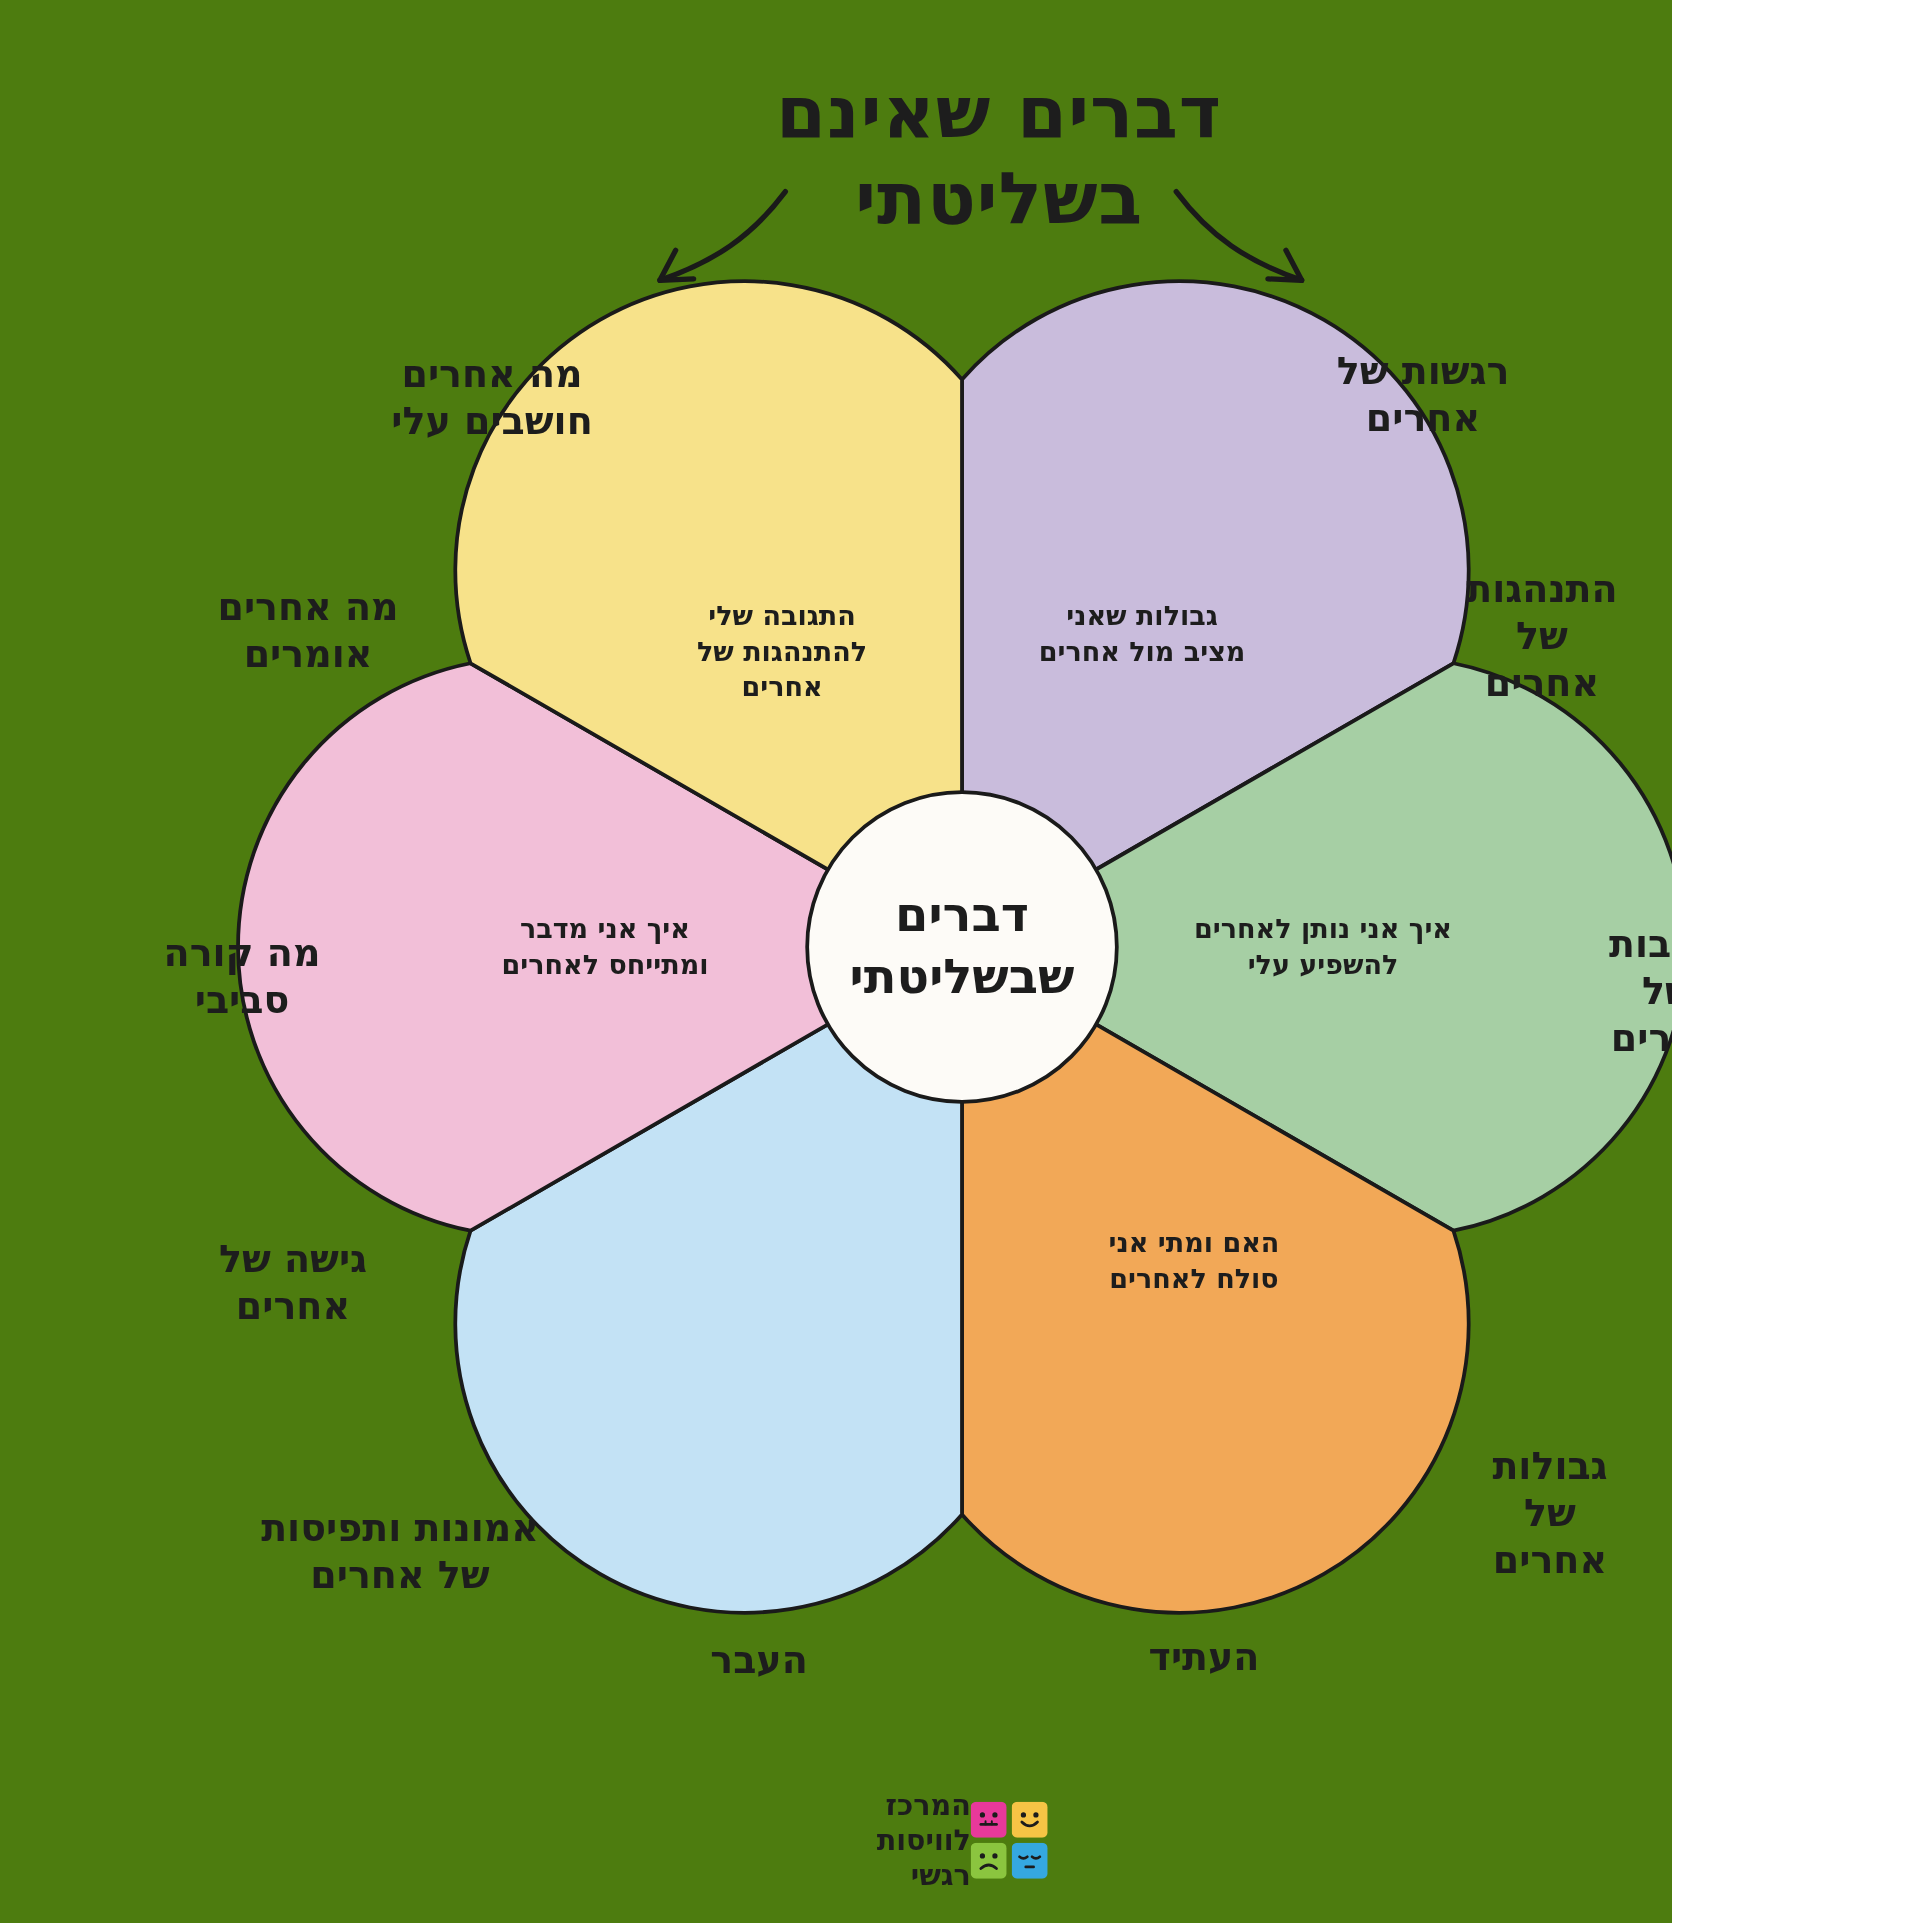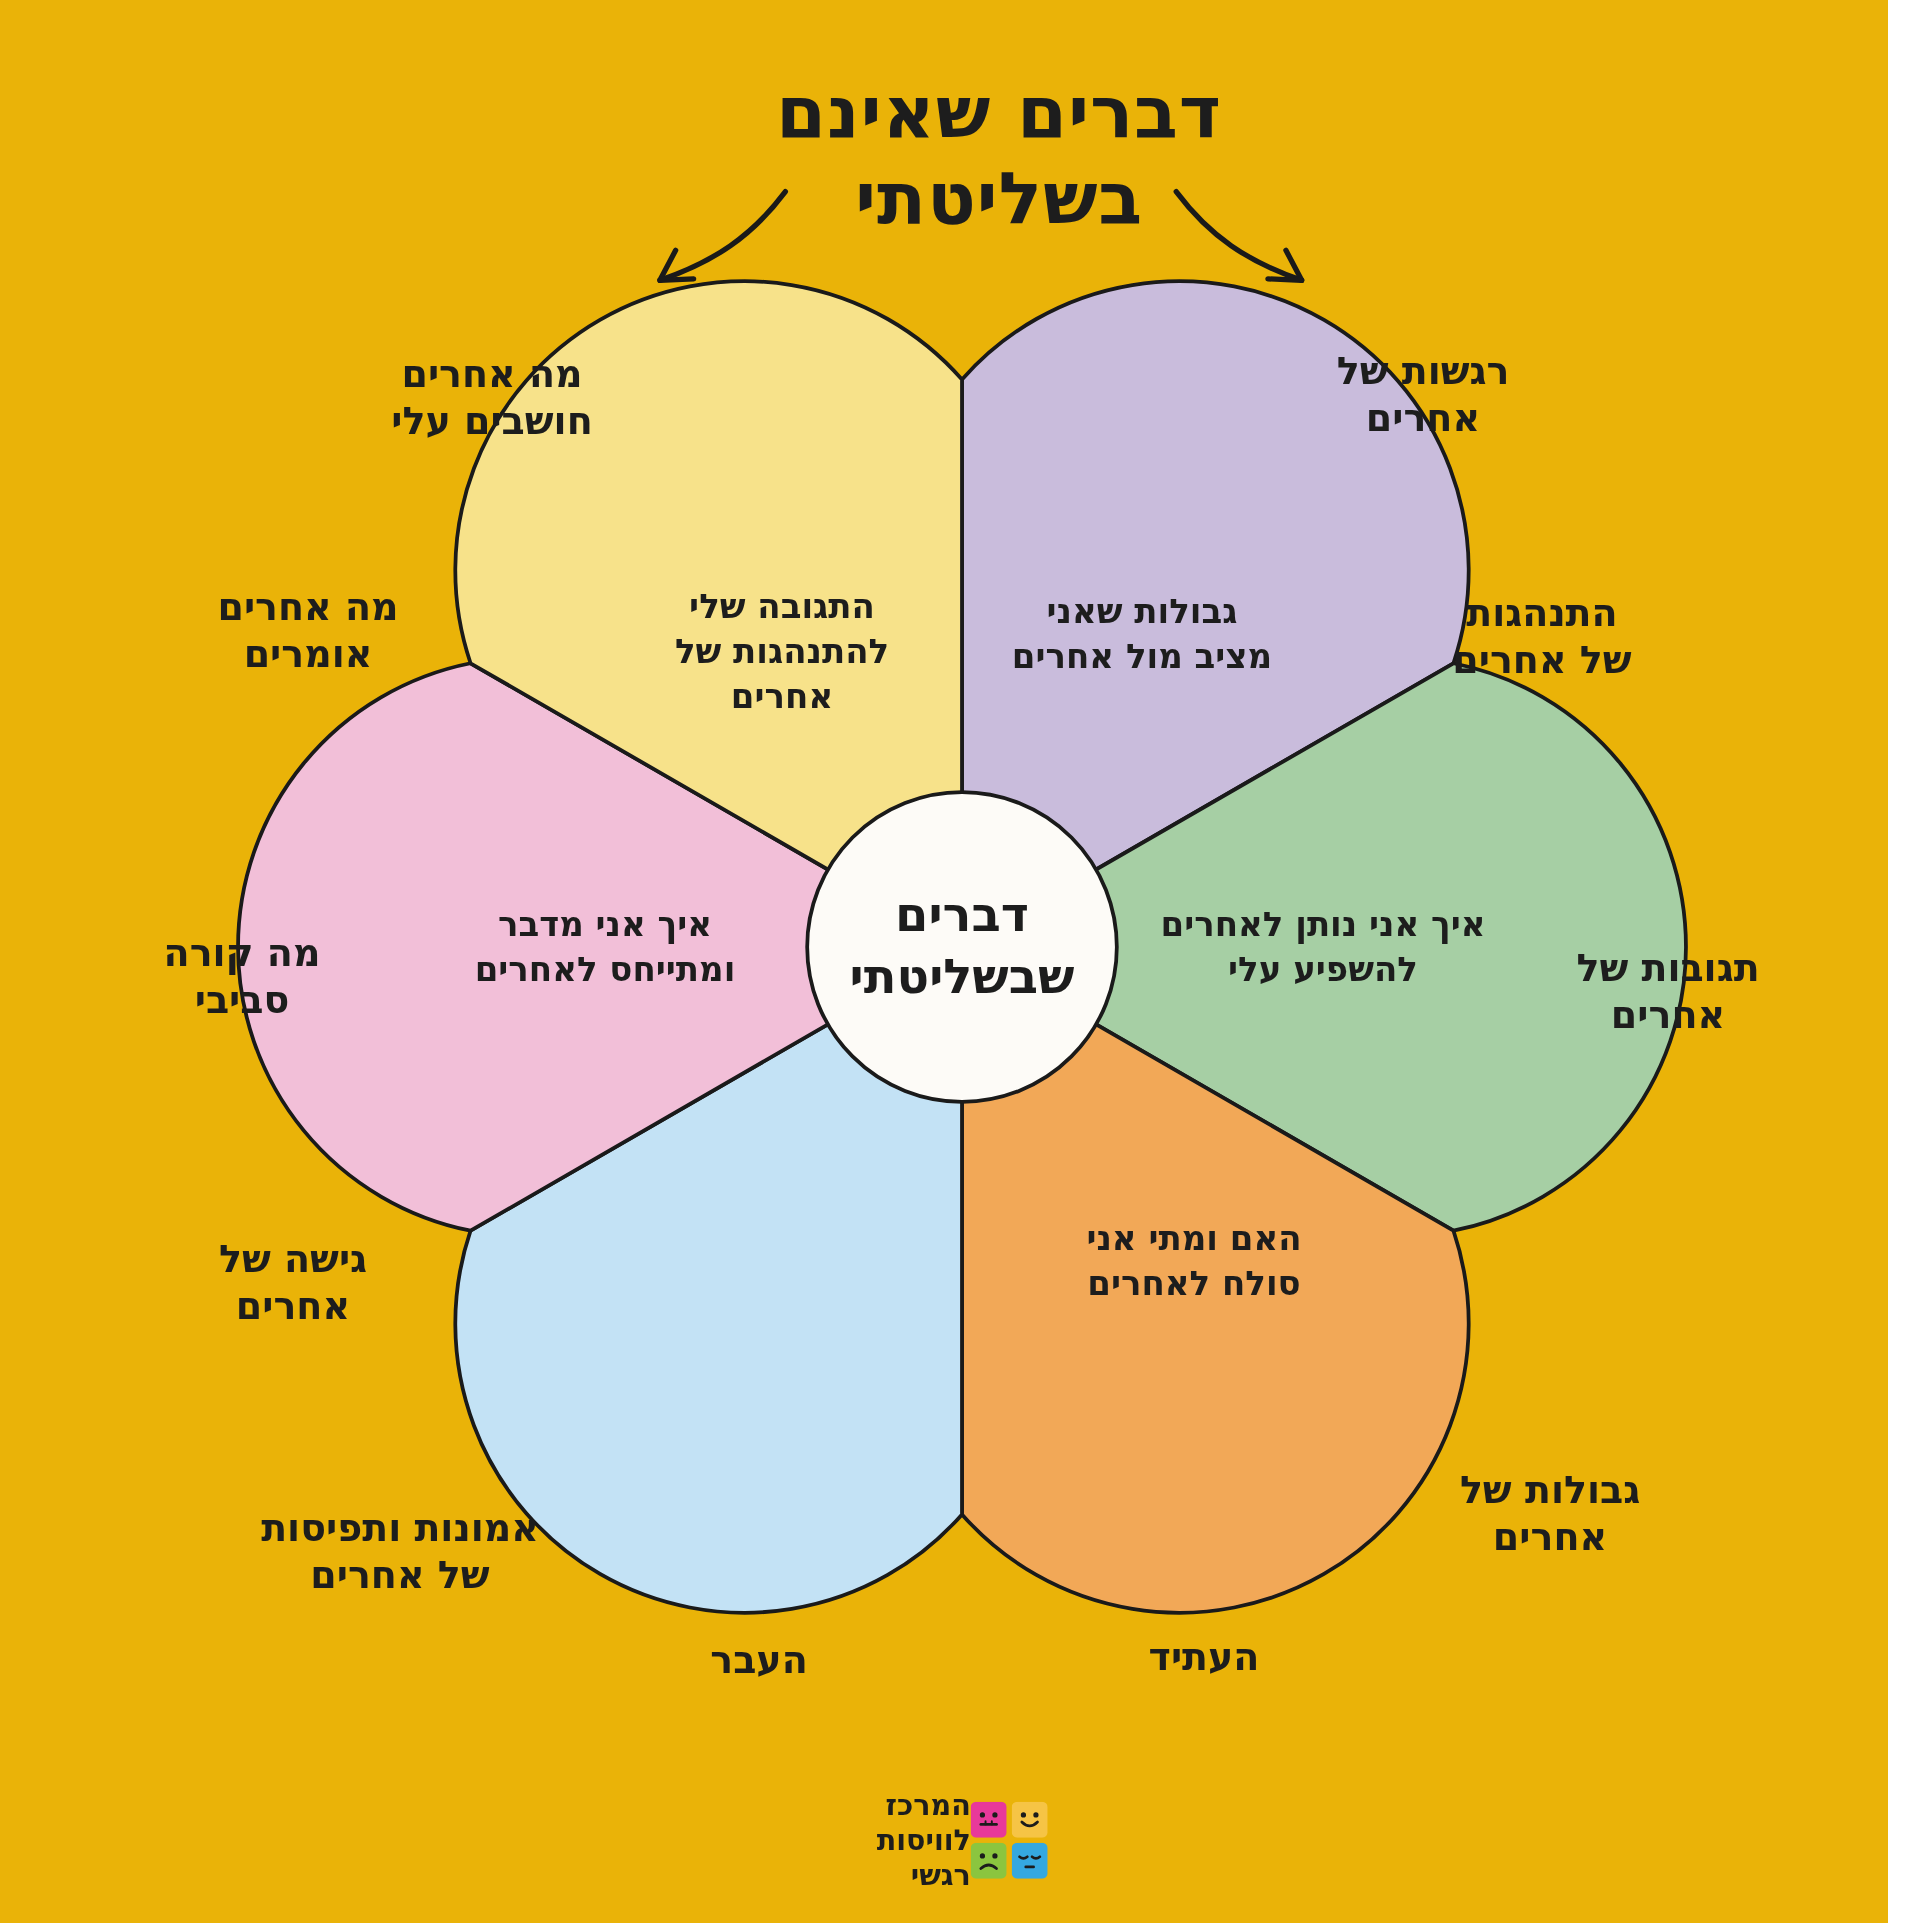--- a/index.html
+++ b/index.html
@@ -1,34 +1,34 @@
 <!DOCTYPE html>
 <html lang="he" style="font-size:12px"><head>
 <meta charset="utf-8">
 <style>
   html,body{margin:0;padding:0;}
   .canvas{
     position:relative;
-    width:1888px;height:1924px;
-    background:#eab308;
+    width:1672px;height:1924px;
+    background:#4d7c0f;
     font-family:"DejaVu Sans", sans-serif;
     color:#1d1d1d;
     overflow:hidden;
   }
   .ml{white-space:pre-line;}
   .title{
     position:absolute;left:999px;top:69px;
     transform:translateX(-50%);
     font-size:72px;line-height:1.2;font-weight:700;
     text-align:center;letter-spacing:0.8px;
   }
   svg.scene{position:absolute;left:0;top:0;}
   .petal-label{
     position:absolute;transform:translate(-50%,-50%);
-    font-size:34px;line-height:1.32;font-weight:700;
+    font-size:27px;line-height:1.32;font-weight:700;
     text-align:center;
   }
   .center-label{
     position:absolute;left:962px;top:945px;
     transform:translate(-50%,-50%);
     font-size:48px;line-height:1.3;font-weight:700;
     text-align:center;
   }
   .outer-label{
     position:absolute;transform:translate(-50%,-50%);

